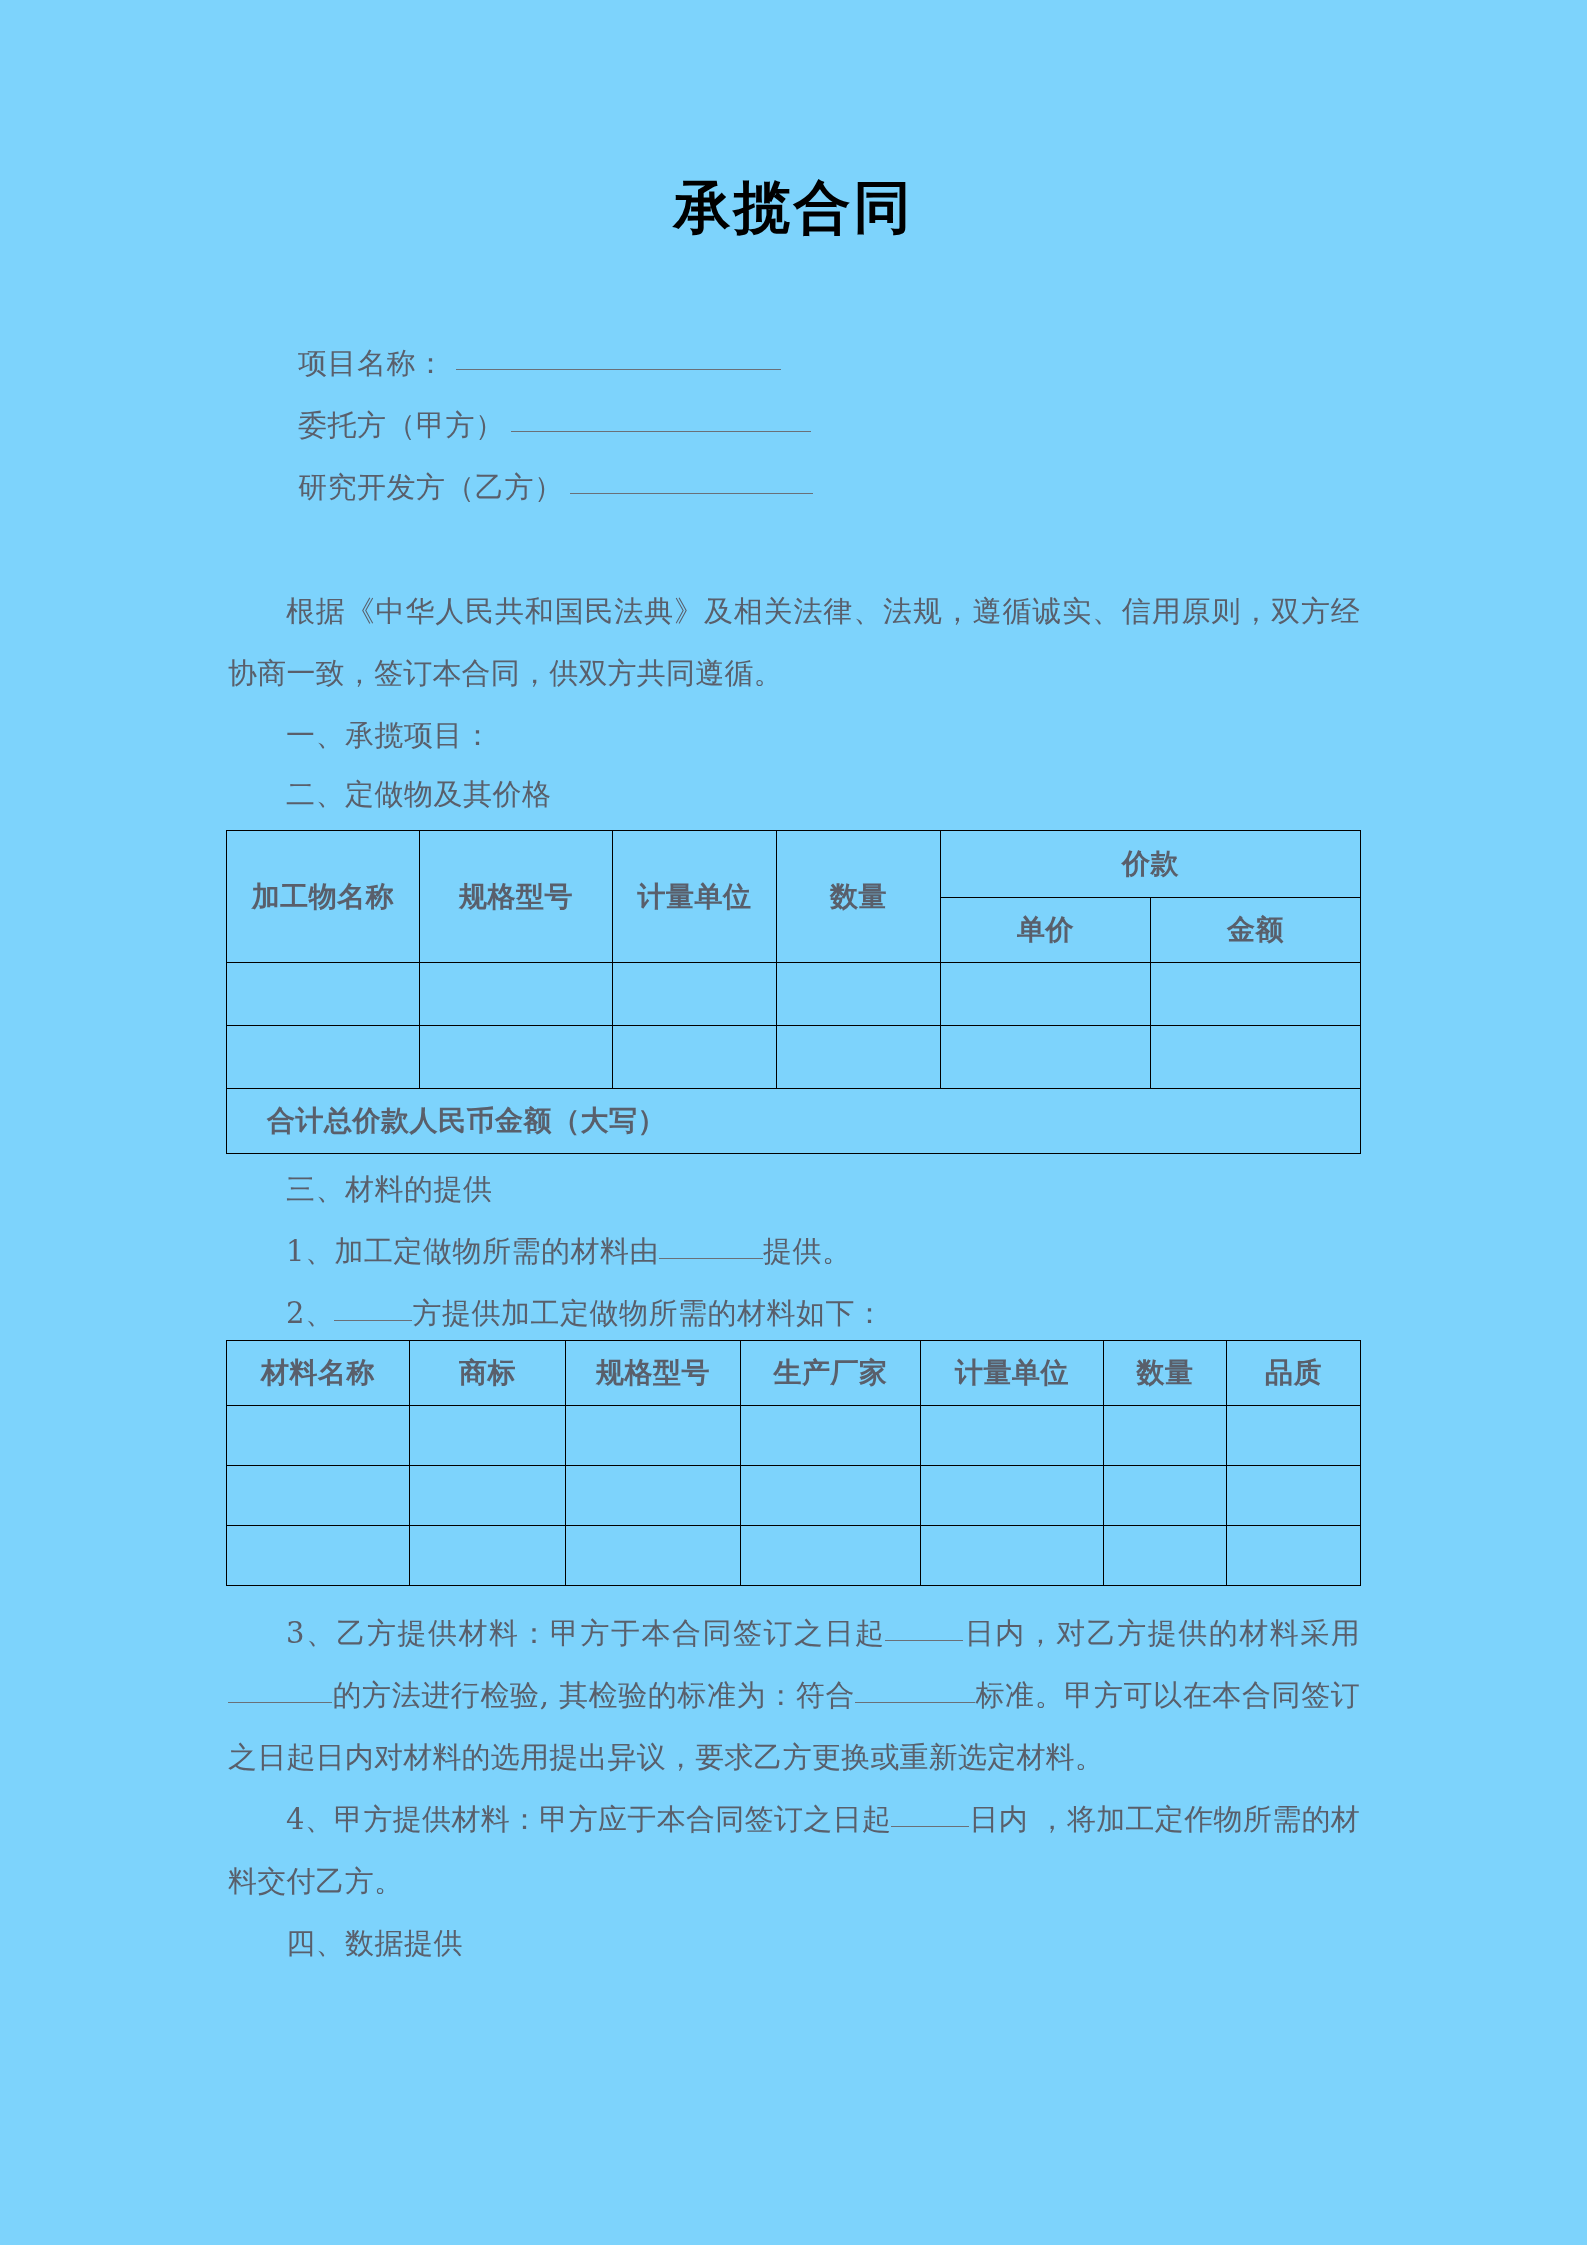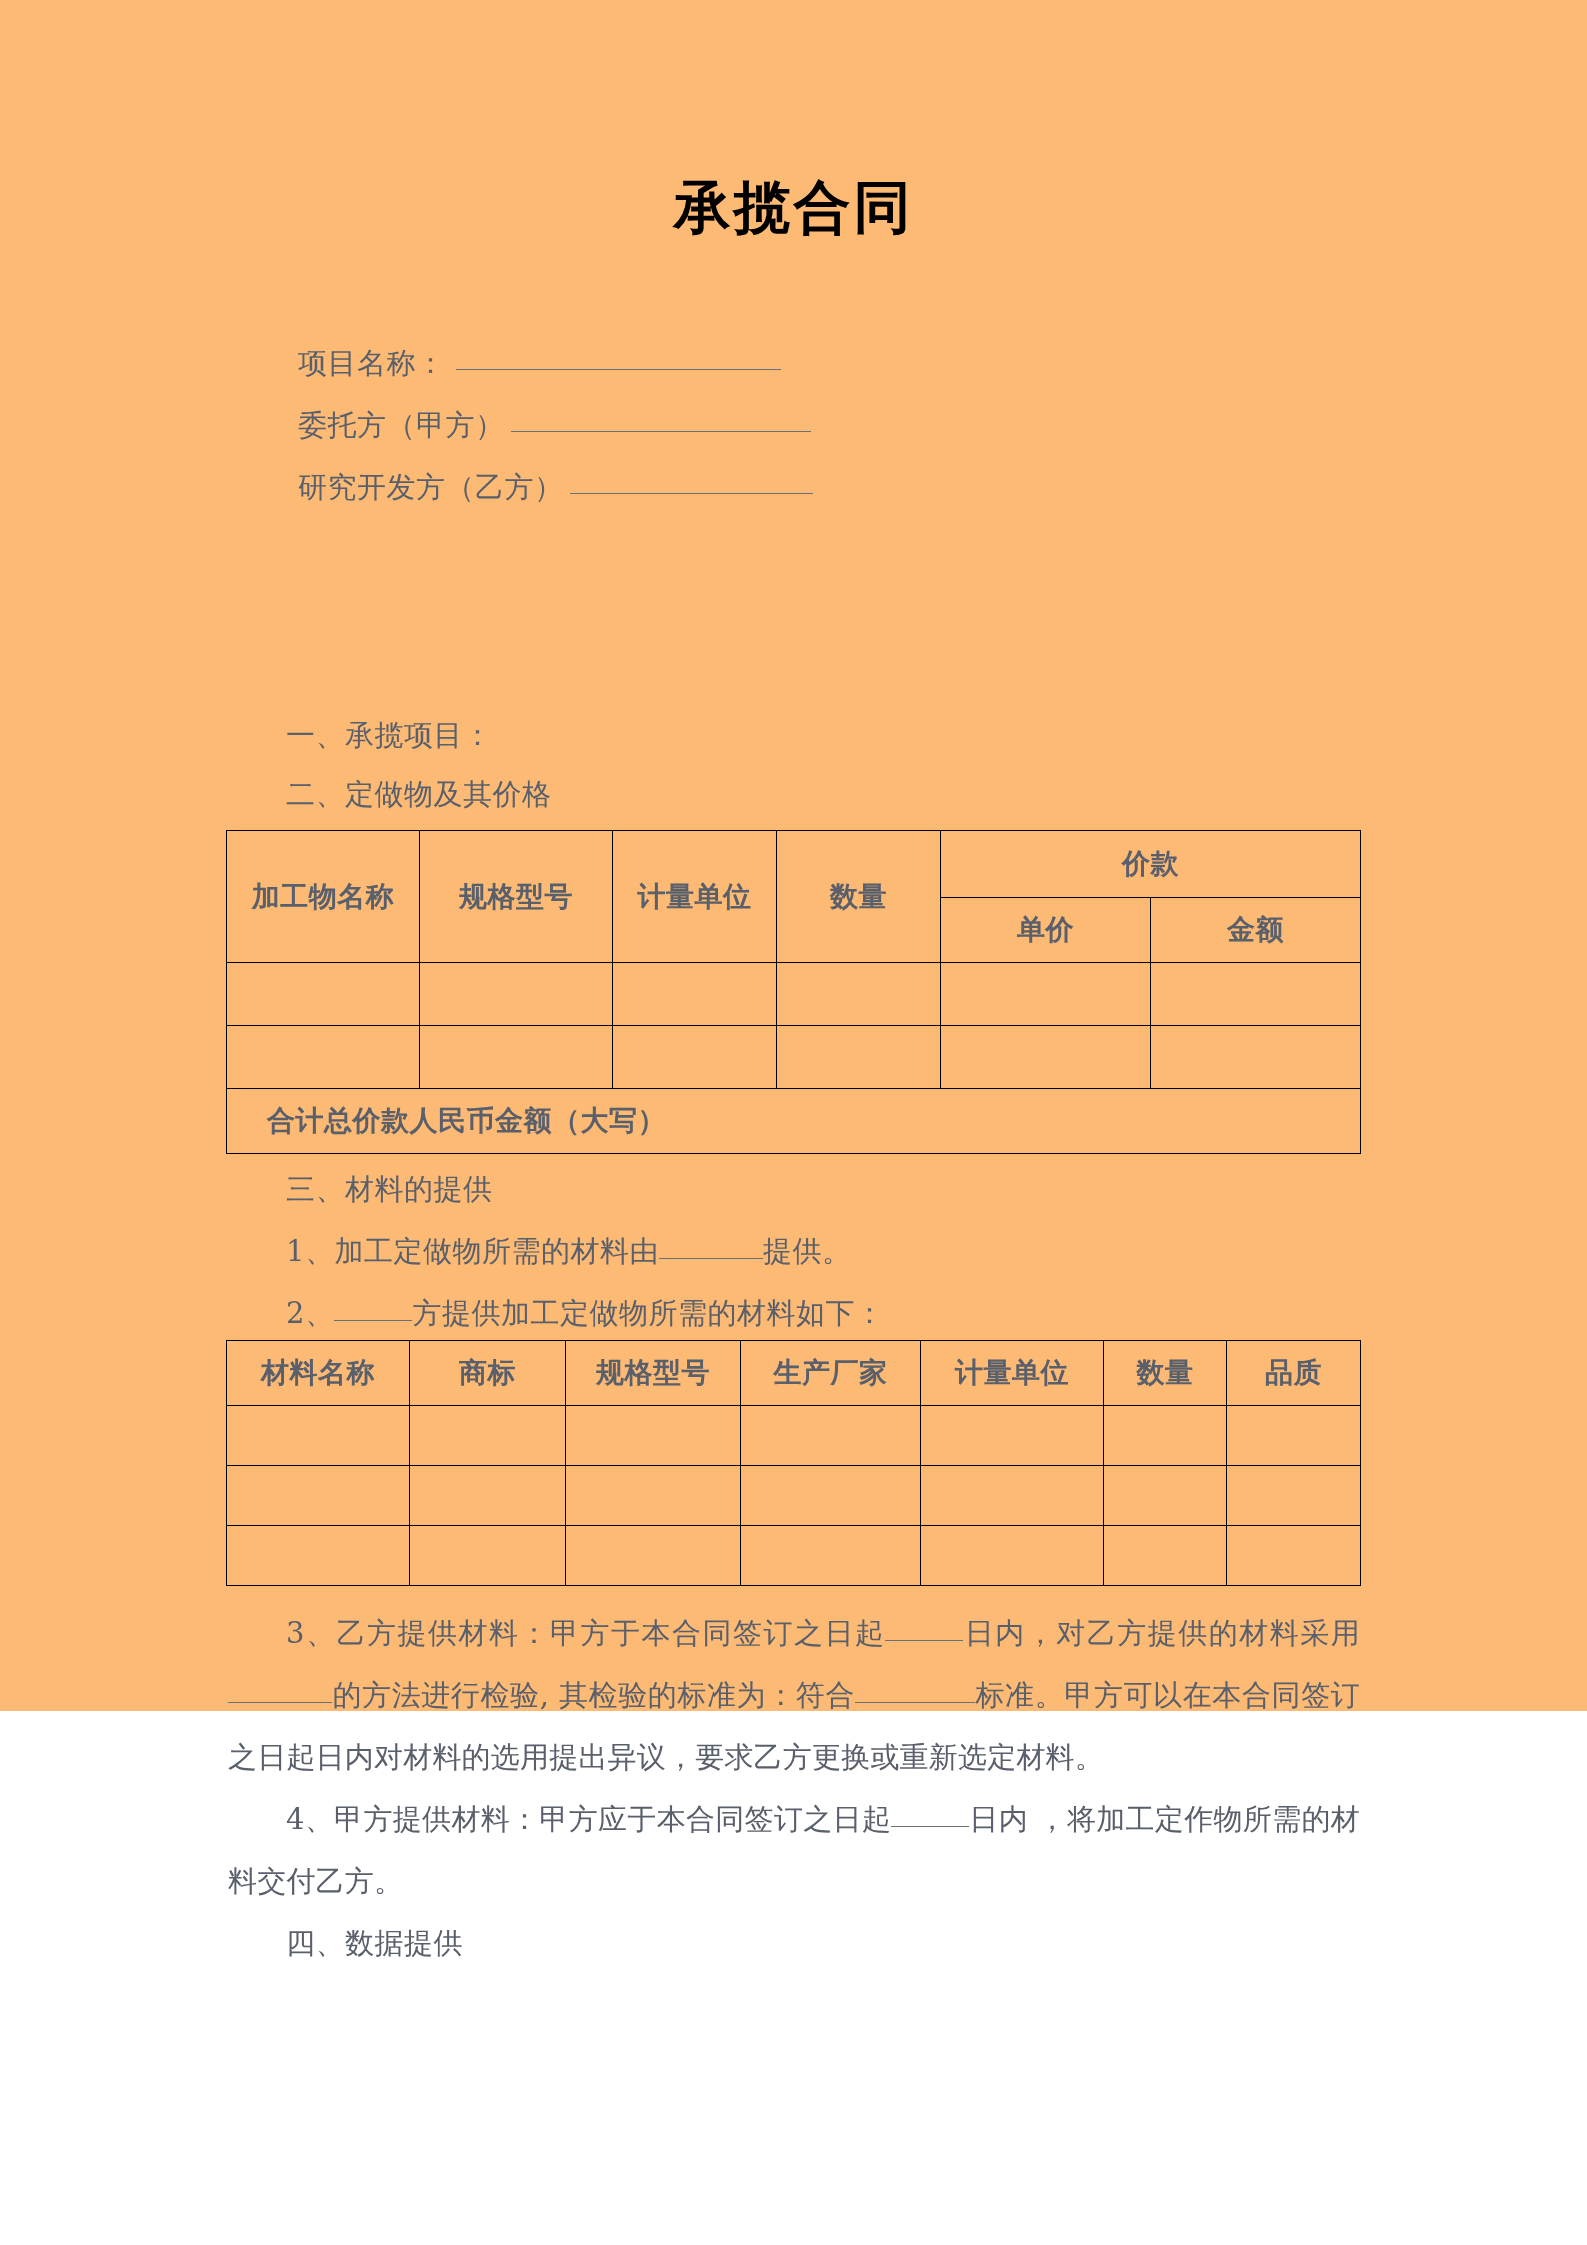--- a/index.html
+++ b/index.html
@@ -13,22 +13,22 @@
     font-family: "DejaVu Serif", "Liberation Serif", serif;
     color: #595f6b;
     position: relative;
     overflow: hidden;
   }
 
   .page {
     position: absolute;
     left: 0; top: 0;
     width: 1587px;
-    height: 1711px;
-    background: #fdba74;
+    height: 2245px;
+    background: #7dd3fc;
   }
 
   
   .doc-title {
     position: absolute;
     left: 0;
     top: 178px;
     width: 1587px;
     text-align: center;
     font-size: 57px;
@@ -157,20 +157,23 @@
       <span class="form-rule rule-b"></span>
     </div>
 
     <div class="form-row">
       <span class="form-label">研究开发方（乙方）</span>
       <span class="form-rule rule-c"></span>
     </div>
 
   </div>
 
+  <div class="body-area" style="top:580px;">
+    <p class="para">根据《中华人民共和国民法典》及相关法律、法规，遵循诚实、信用原则，双方经协商一致，签订本合同，供双方共同遵循。</p>
+  </div>
 
   <div class="body-area" style="top:704px;">
     <div class="sec-head">一、承揽项目：</div>
   </div>
 
   <div class="body-area" style="top:766px;font-family:Liberation Mono, monospace;">
     <div class="sec-head">二、定做物及其价格</div>
   </div>
 
   <table class="grid" id="table-goods">

